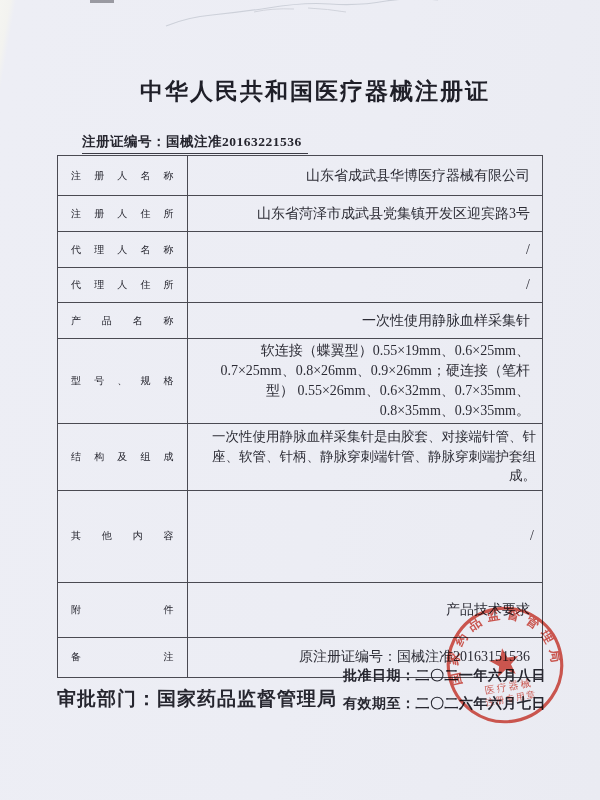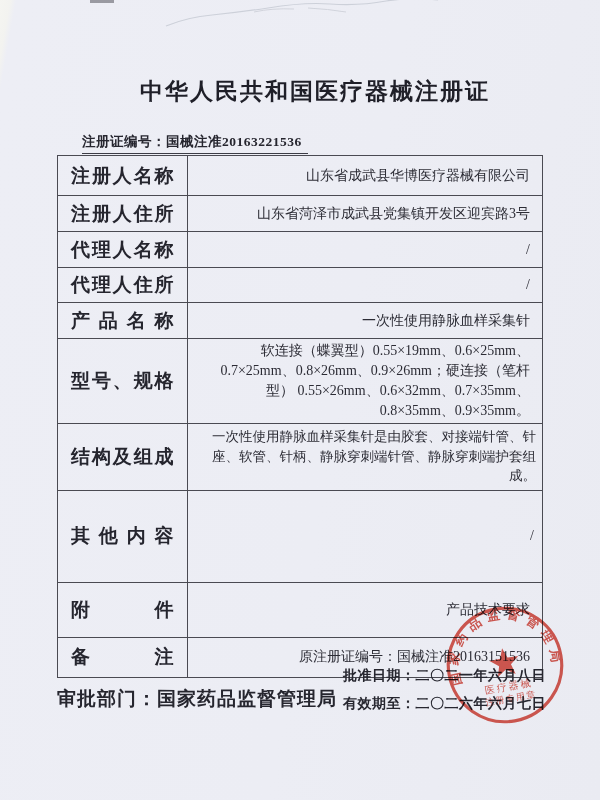--- a/index.html
+++ b/index.html
@@ -18,21 +18,21 @@
   .cert-no{
     position:absolute;top:133px;left:57px;font-size:13.5px;font-weight:bold;
     color:#26262f;border-bottom:1.5px solid #3c3c45;padding:0 6px 2px 0;letter-spacing:.5px;margin-left:25px;
   }
   table.reg{
     position:absolute;top:155px;left:57px;width:486px;
     border-collapse:collapse;table-layout:fixed;
   }
   table.reg td{border:1px solid #4a4a52;vertical-align:middle;overflow:hidden;}
   td.lbl{
-    width:103px;font-weight:bold;font-size:19px;padding:0 13px;
+    width:103px;font-weight:normal;font-size:10px;padding:0 13px;
     text-align:justify;text-align-last:justify;color:#25252e;letter-spacing:.5px;
   }
   td.val{font-size:14px;padding:2px 12px 2px 21px;line-height:1.42;color:#2c2c35;text-align:right;}
   tr:nth-child(1) td{height:35px}
   tr:nth-child(2) td{height:31px}
   tr:nth-child(3) td{height:31px}
   tr:nth-child(4) td{height:30px}
   tr:nth-child(5) td{height:31px}
   tr:nth-child(6) td{height:33px}
   tr:nth-child(7) td{height:62px}

